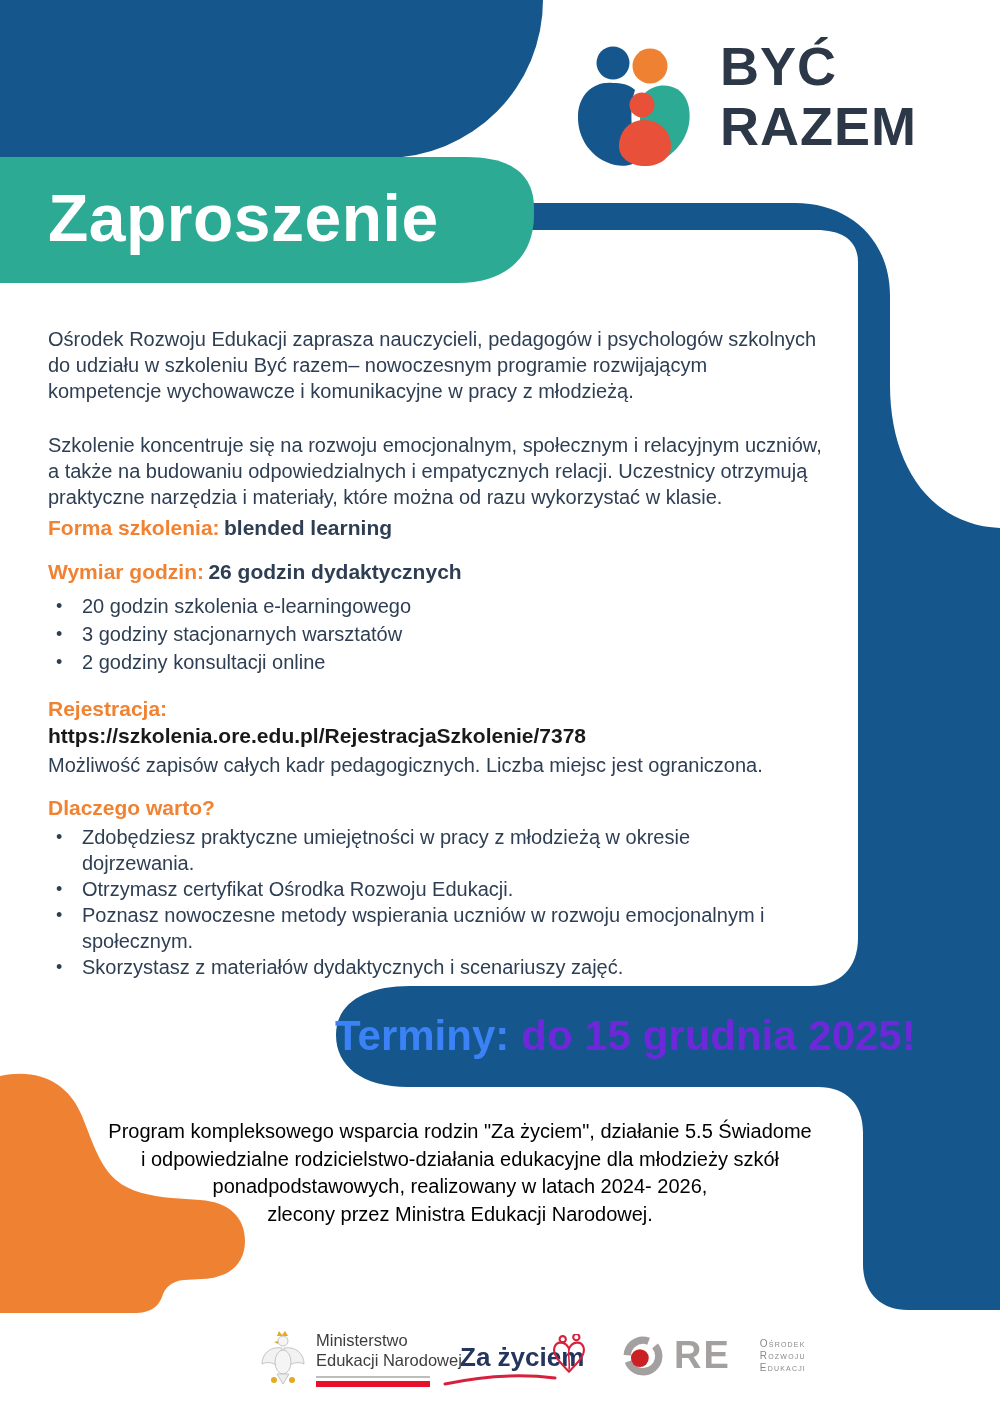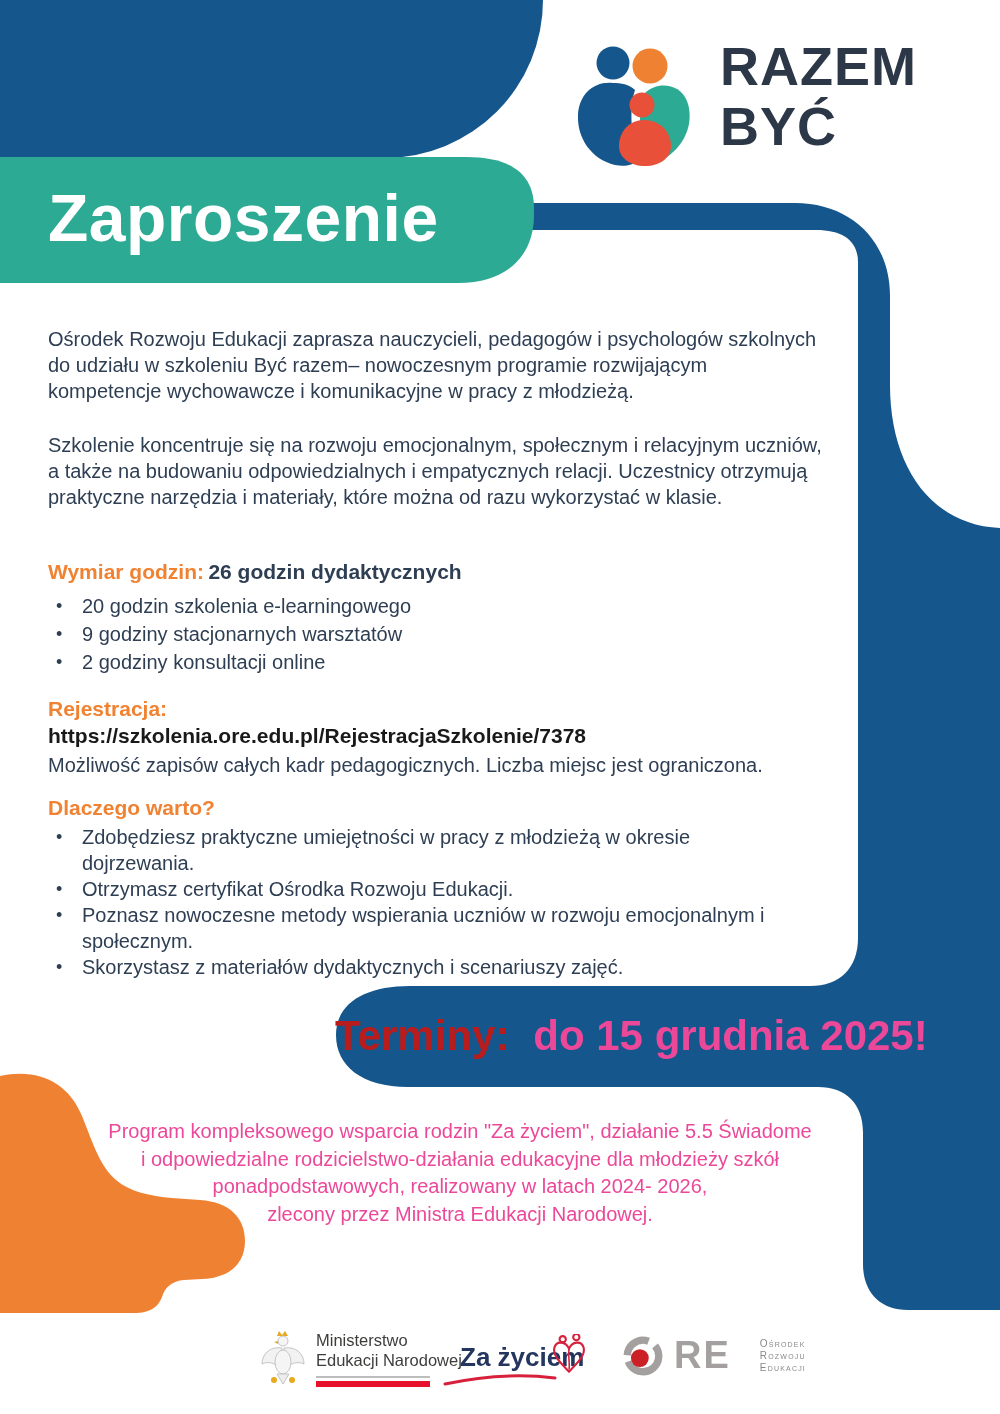--- a/index.html
+++ b/index.html
@@ -51,27 +51,27 @@
     content:"\2022";
     position:absolute;left:8px;top:0;
     color:#2e3e53;font-size:18px;
   }
 
   
   .terminy{
     position:absolute;left:335px;top:1012px;width:545px;
     text-align:center;font-size:42px;font-weight:700;line-height:48px;white-space:nowrap;
   }
-  .terminy .t-label{color:#b91c1c;}
-  .terminy .t-value{color:#ec4899;margin-left:24px;}
+  .terminy .t-label{color:#3b82f6;}
+  .terminy .t-value{color:#6d28d9;margin-left:12px;}
 
   
   .program-note{
     position:absolute;left:60px;top:1118px;width:800px;
-    text-align:center;font-size:20px;line-height:27.5px;color:#ec4899;
+    text-align:center;font-size:20px;line-height:27.5px;color:#000000;
   }
 
   
   .footer{position:absolute;left:0;top:1326px;width:948px;height:80px;}
   .men{position:absolute;left:260px;top:4px;display:flex;align-items:flex-start;}
   .men-text{margin-left:10px;}
   .men-text .l{font-size:16.5px;line-height:20px;color:#3d3d3c;}
   .men-stripes{margin-top:6px;width:114px;}
   .men-stripes .g{height:2px;background:#bdbdbd;}
   .men-stripes .r{height:6px;background:#e8112d;margin-top:3px;}
@@ -117,37 +117,41 @@
                               C629,84 621,83 613,83 Z"></path>
       <path fill="#2caa93" d="M645,93 C657,81 680,83 687,101 C694,120 687,143 667,157
                               C659,162 651,164 645,163 C638,140 638,113 645,93 Z"></path>
       <circle cx="642" cy="105" r="12.5" fill="#e8503a"></circle>
       <path fill="#e8503a" d="M644,120 C660,120 671,132 671,146 C671,158 660,166 645,166
                               C630,166 619,158 619,146 C619,132 629,120 644,120 Z"></path>
     </g>
   </svg>
 
   <div class="brand-text">
+    <div>BYĆ</div>
     <div>RAZEM</div>
-    <div>BYĆ</div>
   </div>
 
   <div class="banner-title">Zaproszenie</div>
 
   <p class="blk copy" id="intro1">Ośrodek Rozwoju Edukacji zaprasza nauczycieli, pedagogów i psychologów szkolnych do udziału w szkoleniu Być razem– nowoczesnym programie rozwijającym kompetencje wychowawcze i komunikacyjne w pracy z młodzieżą.</p>
   <p class="blk copy" id="intro2">Szkolenie koncentruje się na rozwoju emocjonalnym, społecznym i relacyjnym uczniów, a także na budowaniu odpowiedzialnych  i empatycznych relacji. Uczestnicy otrzymują praktyczne narzędzia i materiały, które można od razu wykorzystać w klasie.</p>
 
+  <div class="blk" id="forma">
+    <span class="lab">Forma szkolenia:</span>
+    <span class="val">blended learning</span>
+  </div>
 
   <div class="blk" id="wymiar-label">
     <span class="lab">Wymiar godzin:</span>
     <span class="val">26 godzin dydaktycznych</span>
   </div>
   <ul class="blist" id="wymiar-bullets">
     <li>20 godzin szkolenia e-learningowego</li>
-    <li>9 godziny stacjonarnych warsztatów</li>
+    <li>3 godziny stacjonarnych warsztatów</li>
     <li>2 godziny konsultacji online</li>
   </ul>
 
   <div class="blk" id="rejestracja-label">
     <span class="lab">Rejestracja:</span>
   </div>
   <div class="blk" id="rej-url">
     <a href="#" class="url">https://szkolenia.ore.edu.pl/RejestracjaSzkolenie/7378</a>
   </div>
   <div class="blk copy" id="rej-note">Możliwość zapisów całych kadr pedagogicznych. Liczba miejsc jest ograniczona.</div>

